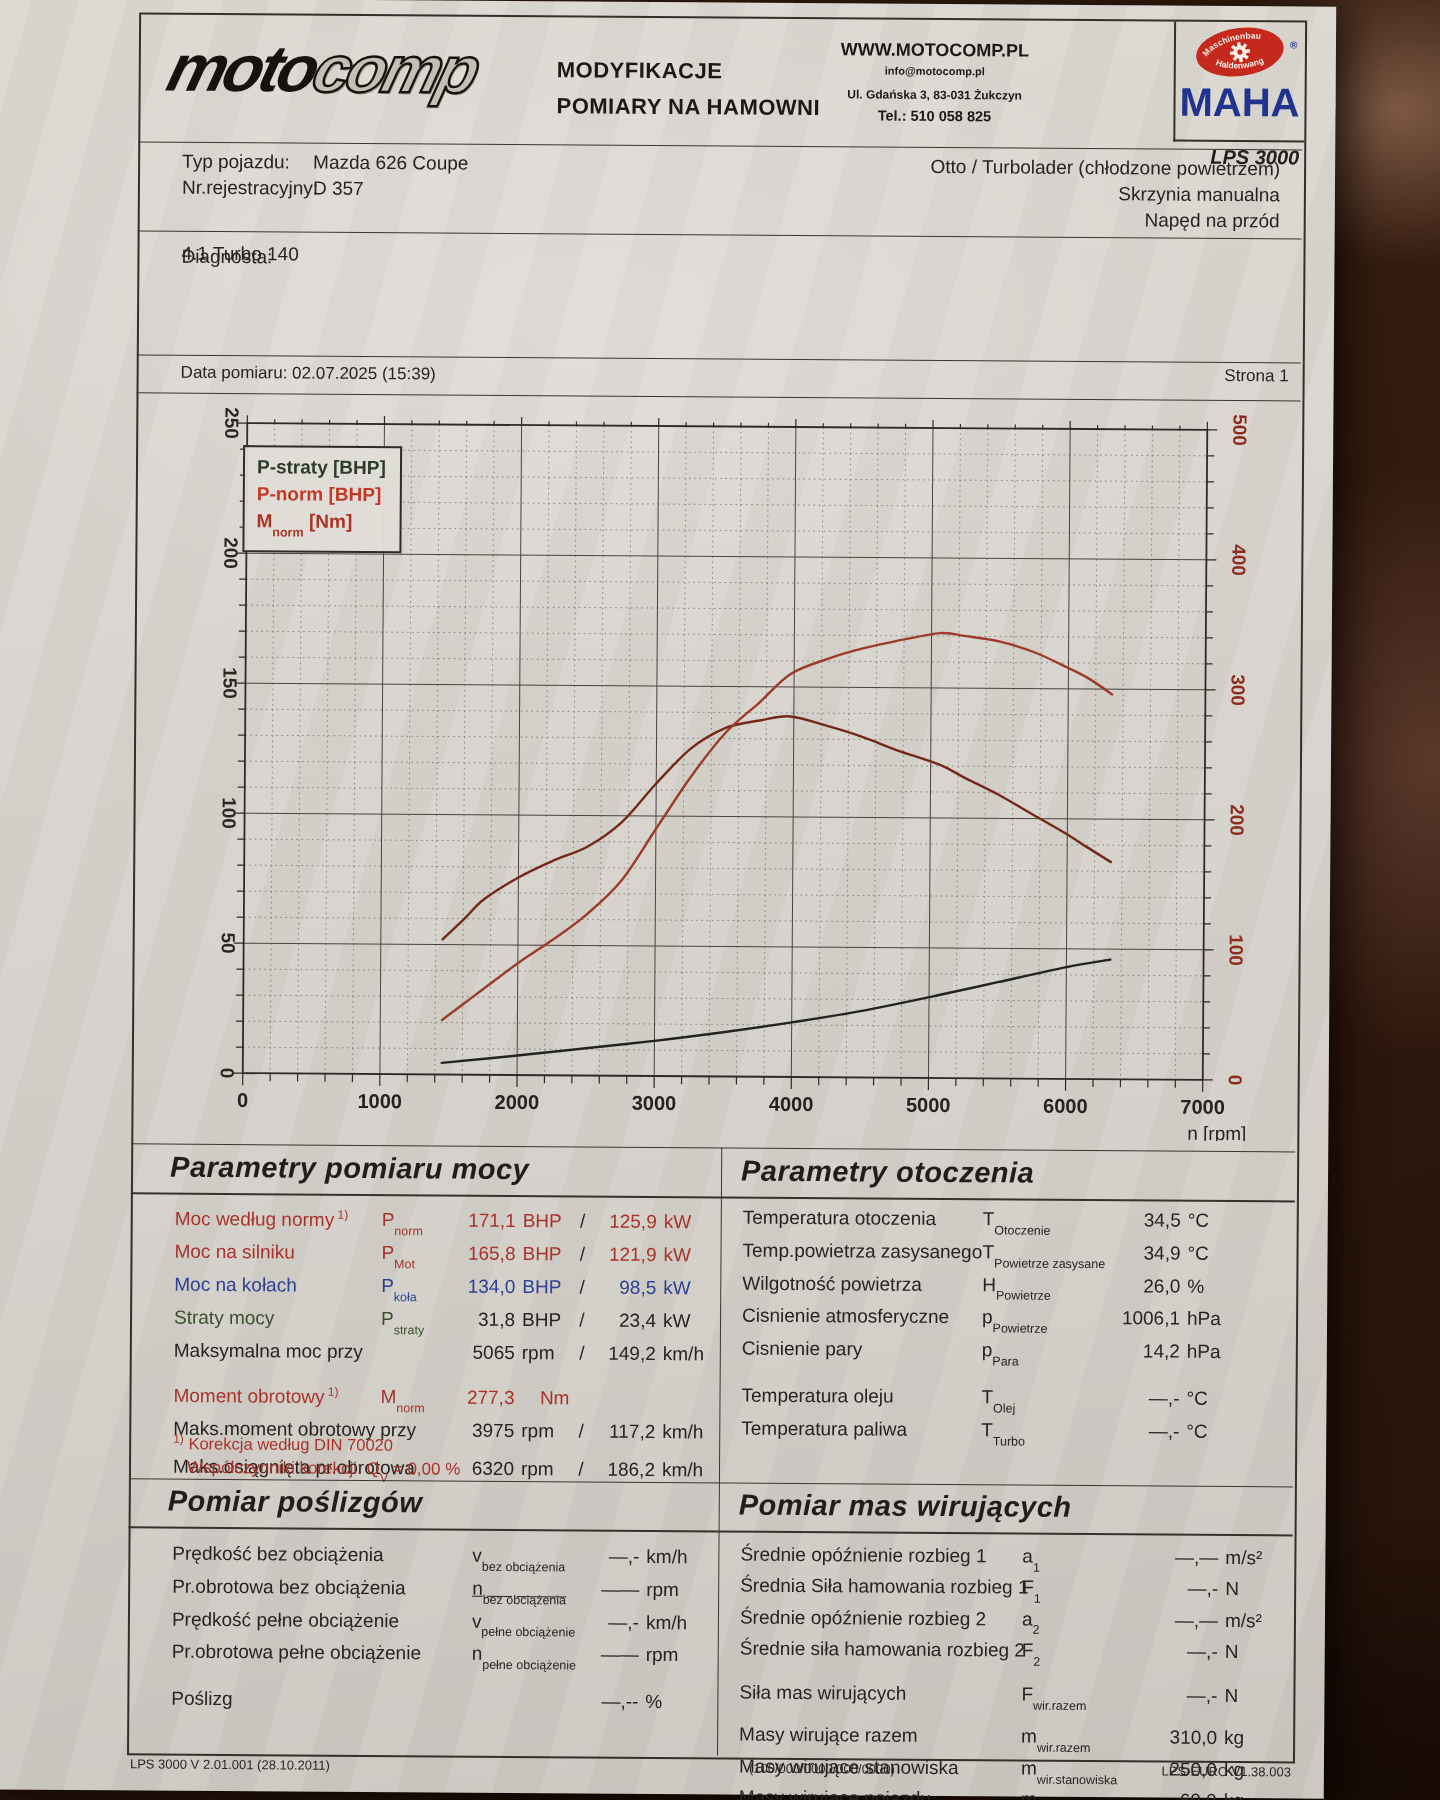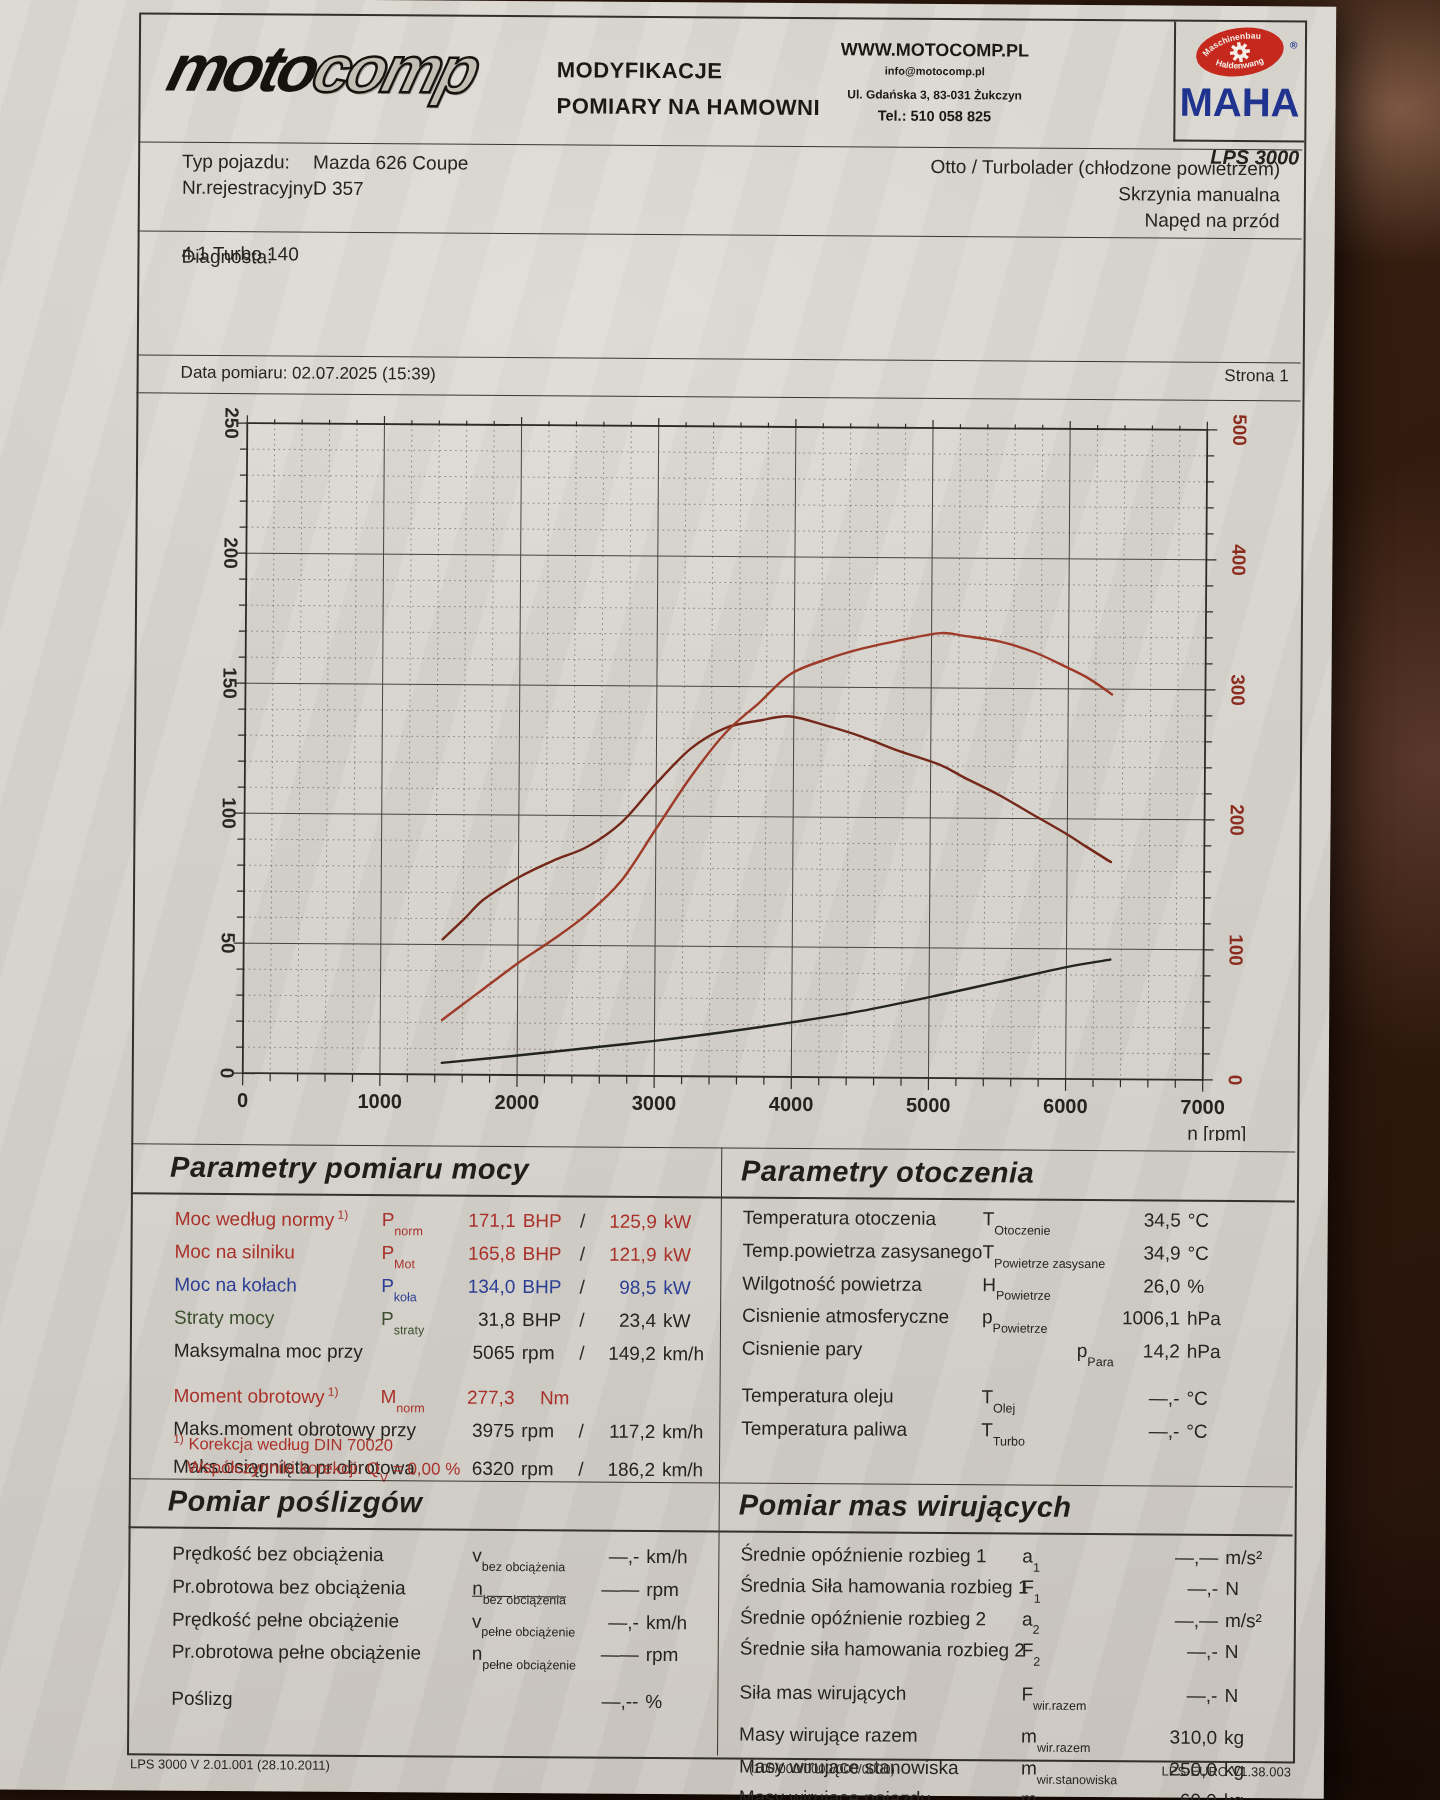--- a/index.html
+++ b/index.html
@@ -330,20 +330,25 @@
       <text x="1042" y="674" text-anchor="middle" font-size="19" font-weight="600" fill="#8c2c1f" transform="rotate(90 1042 674)">0</text>
       <text x="1042" y="544" text-anchor="middle" font-size="19" font-weight="600" fill="#8c2c1f" transform="rotate(90 1042 544)">100</text>
       <text x="1042" y="414" text-anchor="middle" font-size="19" font-weight="600" fill="#8c2c1f" transform="rotate(90 1042 414)">200</text>
       <text x="1042" y="284" text-anchor="middle" font-size="19" font-weight="600" fill="#8c2c1f" transform="rotate(90 1042 284)">300</text>
       <text x="1042" y="153.99999999999997" text-anchor="middle" font-size="19" font-weight="600" fill="#8c2c1f" transform="rotate(90 1042 153.99999999999997)">400</text>
       <text x="1042" y="24" text-anchor="middle" font-size="19" font-weight="600" fill="#8c2c1f" transform="rotate(90 1042 24)">500</text>
       <path d="M254.9,662.3C267.4,661.0 306.3,657.1 330.3,654.5C354.3,651.9 376.0,649.3 398.9,646.7C421.7,644.1 444.6,641.7 467.4,638.9C490.3,636.1 513.1,633.0 536.0,629.8C558.9,626.5 581.7,623.1 604.6,619.4C627.4,615.7 648.8,612.4 673.1,607.7C697.5,603.0 727.8,596.3 750.6,591.3C773.5,586.3 788.9,582.7 810.3,577.8C831.7,572.9 860.1,566.1 878.9,562.2C897.6,558.3 915.4,555.7 922.7,554.4" fill="none" stroke="#22241e" stroke-width="2.4" stroke-linecap="round"></path>
       <path d="M254.9,538.8C258.3,535.6 268.6,526.0 275.4,519.3C282.3,512.6 286.9,505.6 296.0,498.5C305.1,491.4 318.9,482.9 330.3,476.4C341.7,469.9 353.1,464.7 364.6,459.5C376.0,454.3 387.4,451.7 398.9,445.2C410.3,438.7 421.7,431.1 433.1,420.5C444.6,409.9 456.0,393.9 467.4,381.5C478.9,369.2 490.3,355.7 501.7,346.4C513.1,337.1 524.6,330.4 536.0,325.6C547.4,320.8 559.4,319.8 570.3,317.8C581.1,315.8 589.7,312.6 601.1,313.5C612.6,314.4 626.9,319.7 638.9,323.0C650.9,326.3 661.7,329.5 673.1,333.4C684.6,337.3 694.5,341.8 707.4,346.4C720.3,350.9 739.2,356.1 750.6,360.7C762.1,365.3 766.1,368.7 776.0,373.7C785.9,378.7 798.9,384.5 810.3,390.6C821.7,396.7 833.1,403.6 844.6,410.1C856.0,416.6 869.7,424.2 878.9,429.6C888.0,435.0 892.1,438.1 899.4,442.6C906.7,447.2 918.9,454.5 922.7,456.9" fill="none" stroke="#74281a" stroke-width="2.4" stroke-linecap="round"></path>
       <path d="M254.9,619.4C258.3,616.8 268.6,609.0 275.4,603.8C282.3,598.6 286.9,595.1 296.0,588.2C305.1,581.3 318.9,570.4 330.3,562.2C341.7,554.0 353.1,547.0 364.6,538.8C376.0,530.6 387.4,522.8 398.9,512.8C410.3,502.8 421.7,493.3 433.1,479.0C444.6,464.7 456.0,444.3 467.4,427.0C478.9,409.7 490.3,391.0 501.7,375.0C513.1,359.0 524.6,343.4 536.0,330.8C547.4,318.2 559.4,309.6 570.3,299.6C581.1,289.6 589.7,278.4 601.1,271.0C612.6,263.6 626.9,259.7 638.9,255.4C650.9,251.1 661.7,248.0 673.1,245.0C684.6,242.0 694.5,239.8 707.4,237.2C720.3,234.6 739.2,230.0 750.6,229.1C762.1,228.3 766.1,230.7 776.0,232.0C785.9,233.3 798.9,234.6 810.3,237.2C821.7,239.8 833.1,243.3 844.6,247.6C856.0,251.9 869.7,258.9 878.9,263.2C888.0,267.5 892.1,269.3 899.4,273.6C906.7,277.9 918.9,286.6 922.7,289.2" fill="none" stroke="#9e3a28" stroke-width="2.4" stroke-linecap="round"></path>
     </svg>
+  <div class="legend" id="legend">
+      <div style="color: rgb(46, 59, 42);">P-straty [BHP]</div>
+      <div style="color: rgb(192, 58, 38);">P-norm [BHP]</div>
+      <div style="color: rgb(169, 52, 36);">M<sub class="sy">norm</sub> [Nm]</div>
+    </div>
 
   <div class="hline" style="top:1145px;"></div>
   <div class="vline" style="left:745px;top:1145px;height:608px;"></div>
 
   <div class="sec-title" style="left:194px;top:1152px;">Parametry pomiaru mocy</div>
   <div class="sec-underline" style="left:155px;top:1194px;width:590px;"></div>
   <div class="sec-title" style="left:765px;top:1152px;">Parametry otoczenia</div>
   <div class="sec-underline" style="left:745px;top:1194px;width:574px;"></div>
 
   <div class="tbl tbl-power" id="tbl-power" style="left:199px;top:1202px;">
@@ -452,21 +457,21 @@
         <span class="c-label" style="color: rgb(39, 36, 31);">Cisnienie atmosferyczne</span>
         <span class="c-sym" style="color: rgb(39, 36, 31);">p<sub class="sy">Powietrze</sub></span>
         <span class="c-v1" style="color: rgb(39, 36, 31);">1006,1</span>
         <span class="c-u1" style="color: rgb(39, 36, 31);">hPa</span>
         <span class="c-sep"></span>
         <span class="c-v2" style="color: rgb(39, 36, 31);"></span>
         <span class="c-u2" style="color: rgb(39, 36, 31);"></span>
       </div>
       <div class="trow">
         <span class="c-label" style="color: rgb(39, 36, 31);">Cisnienie pary</span>
-        <span class="c-sym" style="color: rgb(39, 36, 31); text-align: right;">p<sub class="sy">Para</sub></span>
+        <span class="c-sym" style="color: rgb(39, 36, 31);">p<sub class="sy">Para</sub></span>
         <span class="c-v1" style="color: rgb(39, 36, 31);">14,2</span>
         <span class="c-u1" style="color: rgb(39, 36, 31);">hPa</span>
         <span class="c-sep"></span>
         <span class="c-v2" style="color: rgb(39, 36, 31);"></span>
         <span class="c-u2" style="color: rgb(39, 36, 31);"></span>
       </div>
       <div class="trow" style="margin-top: 14px;">
         <span class="c-label" style="color: rgb(39, 36, 31);">Temperatura oleju</span>
         <span class="c-sym" style="color: rgb(39, 36, 31);">T<sub class="sy">Olej</sub></span>
         <span class="c-v1" style="color: rgb(39, 36, 31);">—,-</span>

